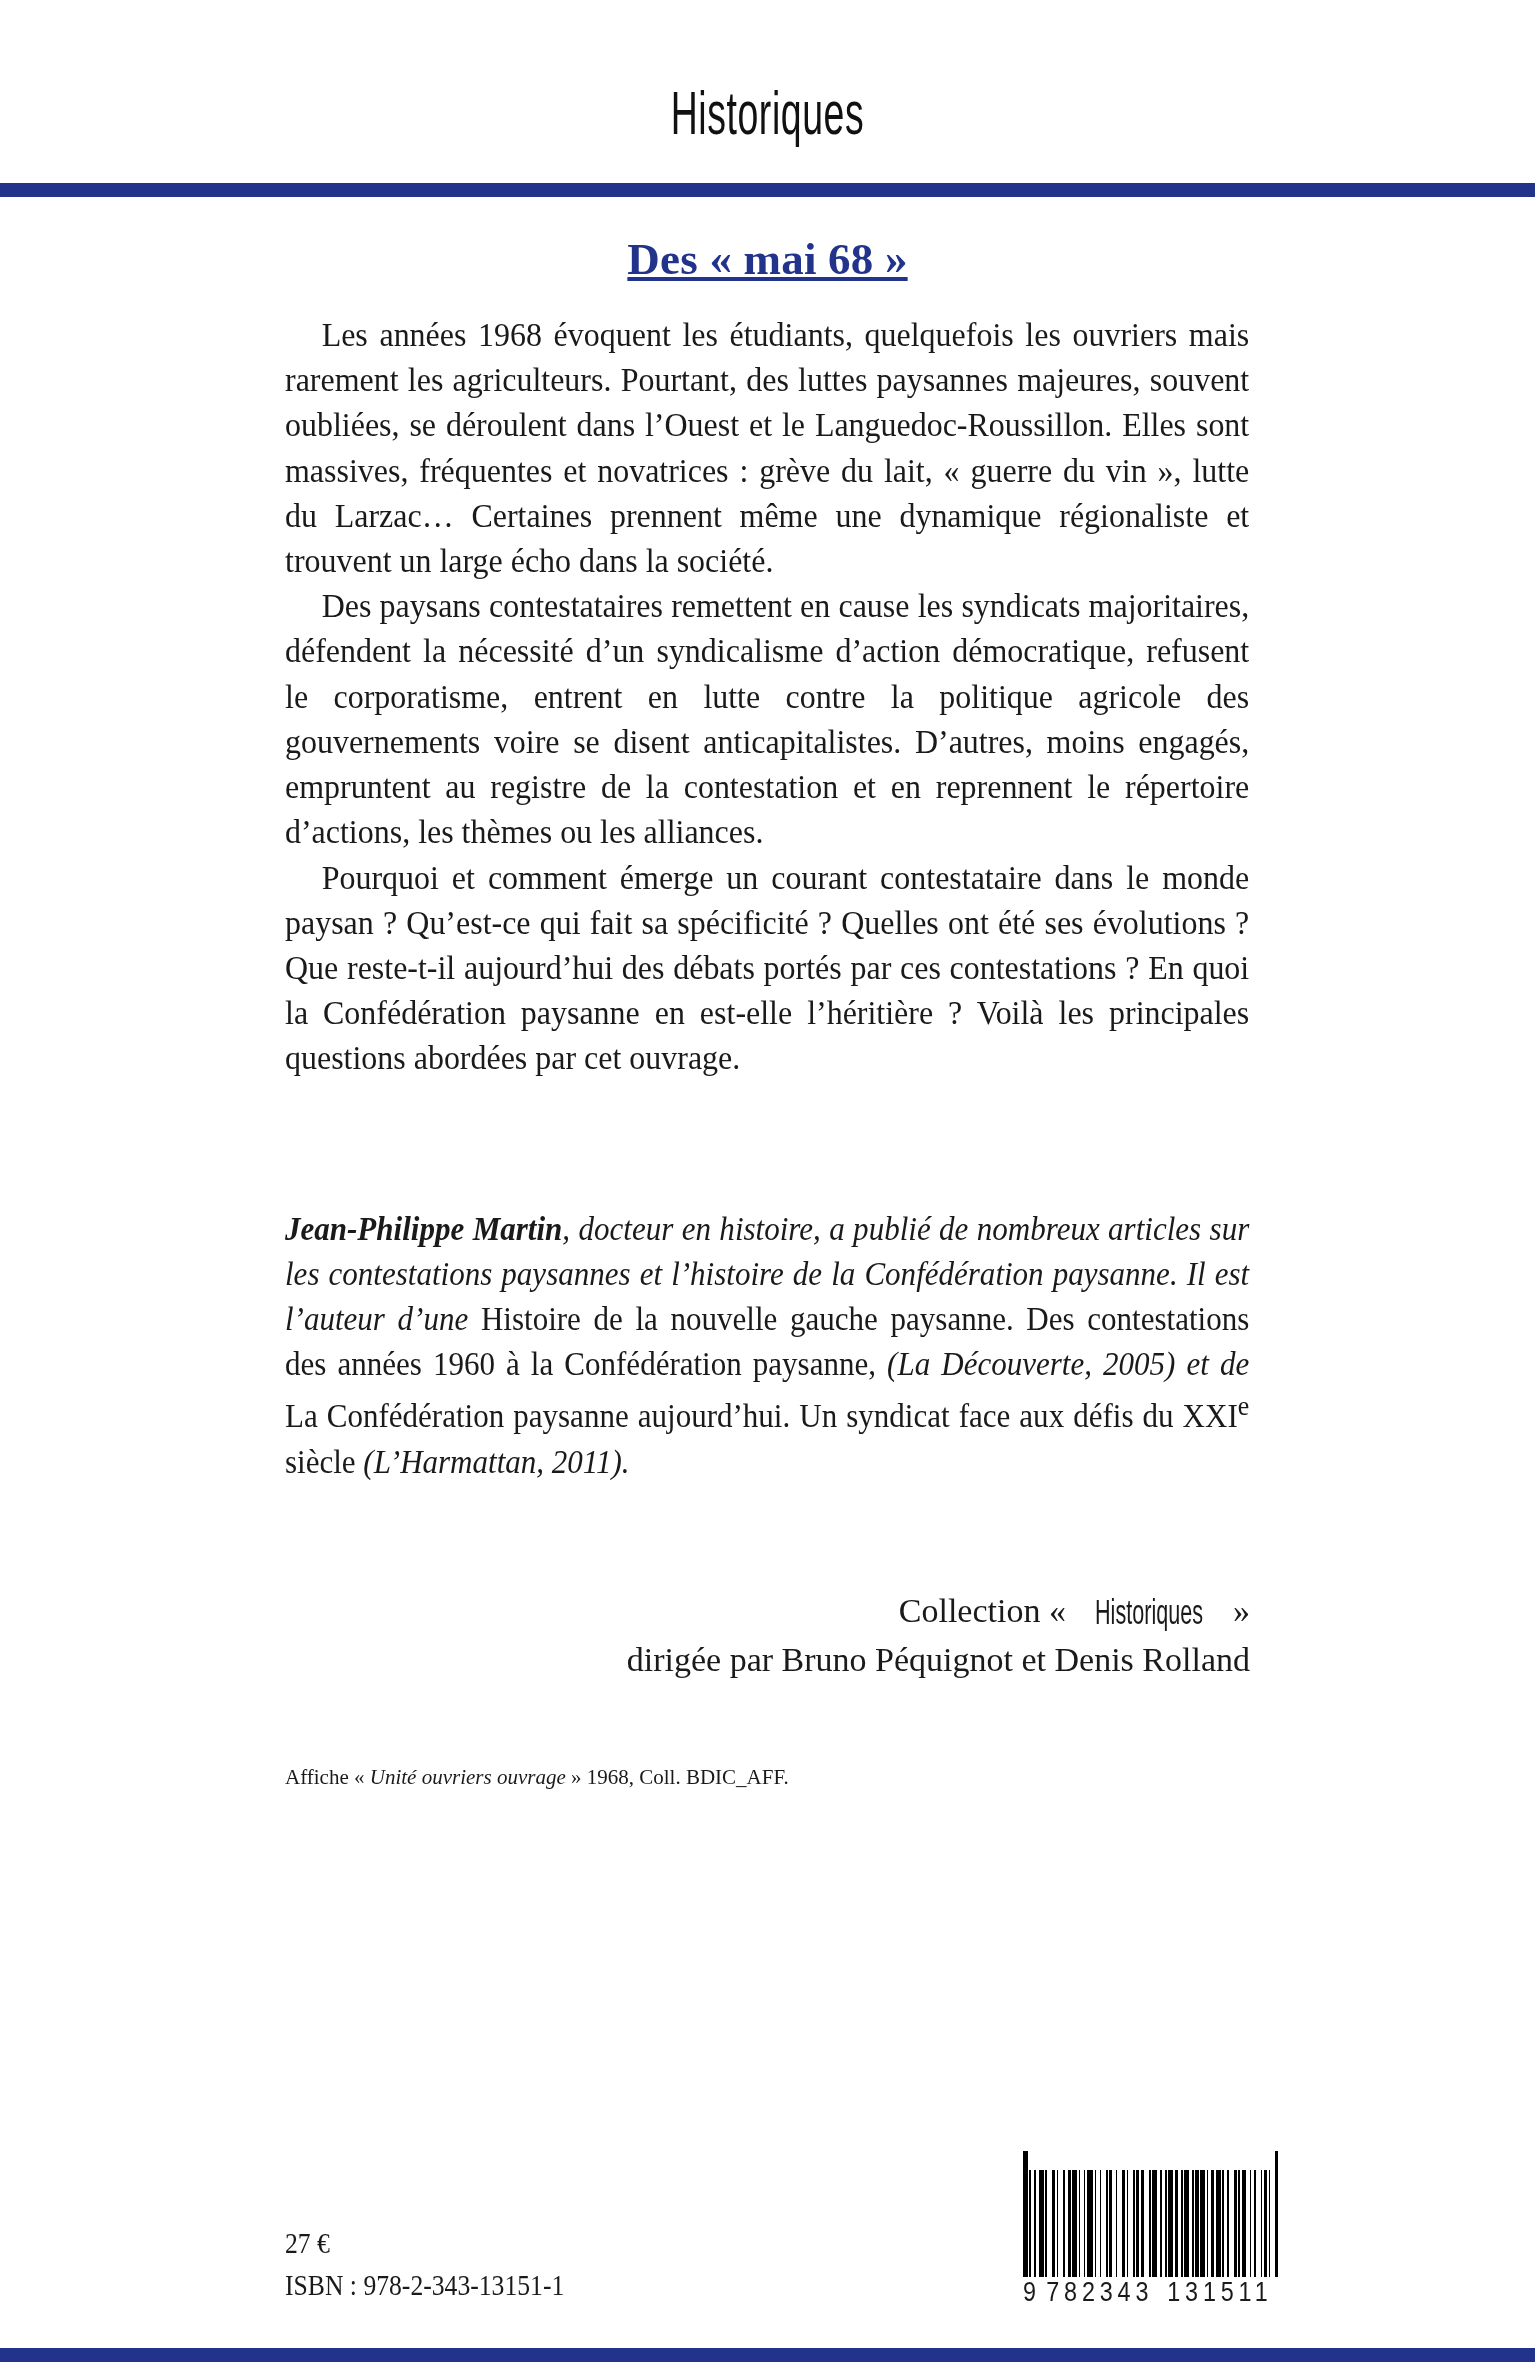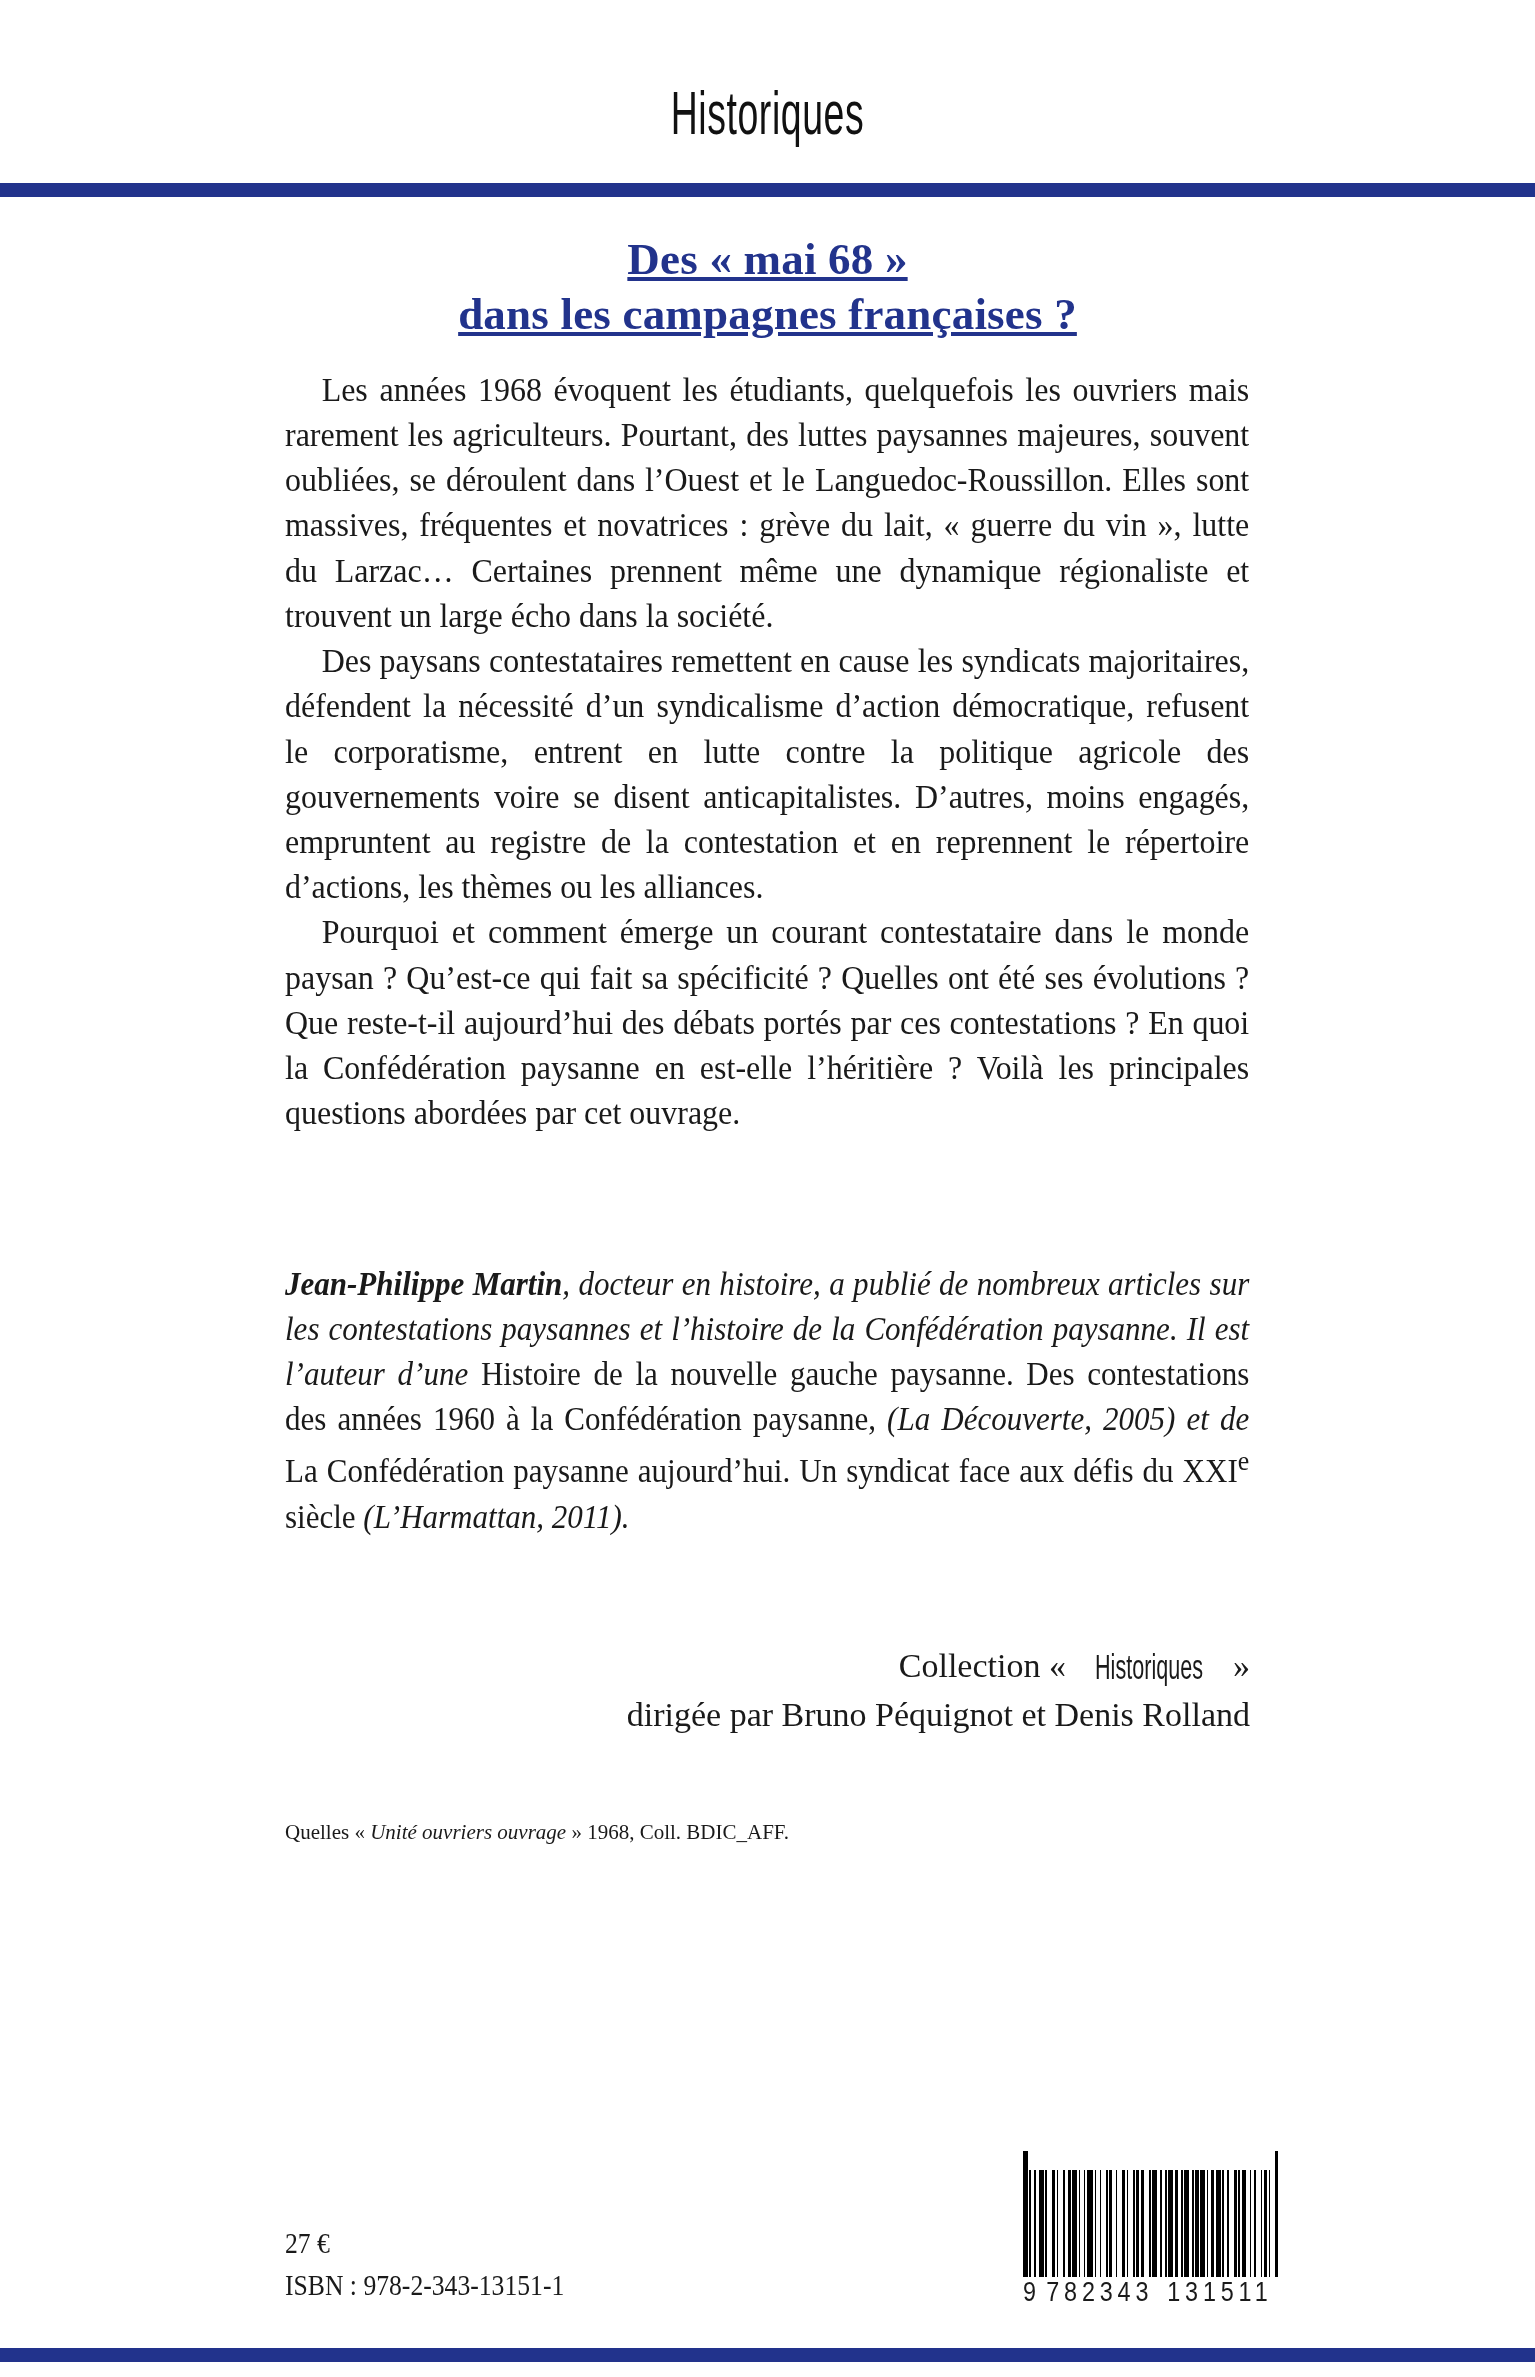--- a/index.html
+++ b/index.html
@@ -188,39 +188,38 @@
 
   <div class="banner">
     <div class="banner-title">Historiques</div>
     <div class="rule-top"></div>
   </div>
 
   <div class="content">
 
     <h1 class="book-title">
       <span class="line">Des « mai 68 »</span>
-      <span class="line">dans les campagnes françaises ?</span>
     </h1>
 
     <div class="blurb">
       <p>Les années 1968 évoquent les étudiants, quelquefois les ouvriers mais rarement les agriculteurs. Pourtant, des luttes paysannes majeures, souvent oubliées, se déroulent dans l’Ouest et le Languedoc-Roussillon. Elles sont massives, fréquentes et novatrices : grève du lait, « guerre du vin », lutte du Larzac… Certaines prennent même une dynamique régionaliste et trouvent un large écho dans la société.</p>
       <p>Des paysans contestataires remettent en cause les syndicats majoritaires, défendent la nécessité d’un syndicalisme d’action démocratique, refusent le corporatisme, entrent en lutte contre la politique agricole des gouvernements voire se disent anticapitalistes. D’autres, moins engagés, empruntent au registre de la contestation et en reprennent le répertoire d’actions, les thèmes ou les alliances.</p>
       <p>Pourquoi et comment émerge un courant contestataire dans le monde paysan ? Qu’est-ce qui fait sa spécificité ? Quelles ont été ses évolutions ? Que reste-t-il aujourd’hui des débats portés par ces contestations ? En quoi la Confédération paysanne en est-elle l’héritière ? Voilà les principales questions abordées par cet ouvrage.</p>
     </div>
 
     <div class="author-block">
       <p><span class="author-name">Jean-Philippe Martin</span><span class="it">, docteur en histoire, a publié de nombreux articles sur les contestations paysannes et l’histoire de la Confédération paysanne. Il est l’auteur d’une </span><span class="rom">Histoire de la nouvelle gauche paysanne. Des contestations des années 1960 à la Confédération paysanne,</span><span class="it"> (La Découverte, 2005) et de </span><span class="rom">La Confédération paysanne aujourd’hui. Un syndicat face aux défis du XXI</span><sup>e</sup><span class="rom"> siècle </span><span class="it">(L’Harmattan, 2011).</span></p>
     </div>
 
     <div class="collection-block">
       <div class="collection-line-1"><span>Collection « </span><span class="script">Historiques</span><span> »</span></div>
       <div>dirigée par Bruno Péquignot et Denis Rolland</div>
     </div>
 
-    <div class="credit-line"><span>Quelles « </span><span class="it">Unité ouvriers ouvrage</span><span> » 1968, Coll. BDIC_AFF.</span></div>
+    <div class="credit-line"><span>Affiche « </span><span class="it">Unité ouvriers ouvrage</span><span> » 1968, Coll. BDIC_AFF.</span></div>
 
   </div>
 
   <div class="footer">
     <div class="price-isbn">
       <div>27 €</div>
       <div>ISBN : 978-2-343-13151-1</div>
     </div>
 
     <div class="barcode-wrap">

